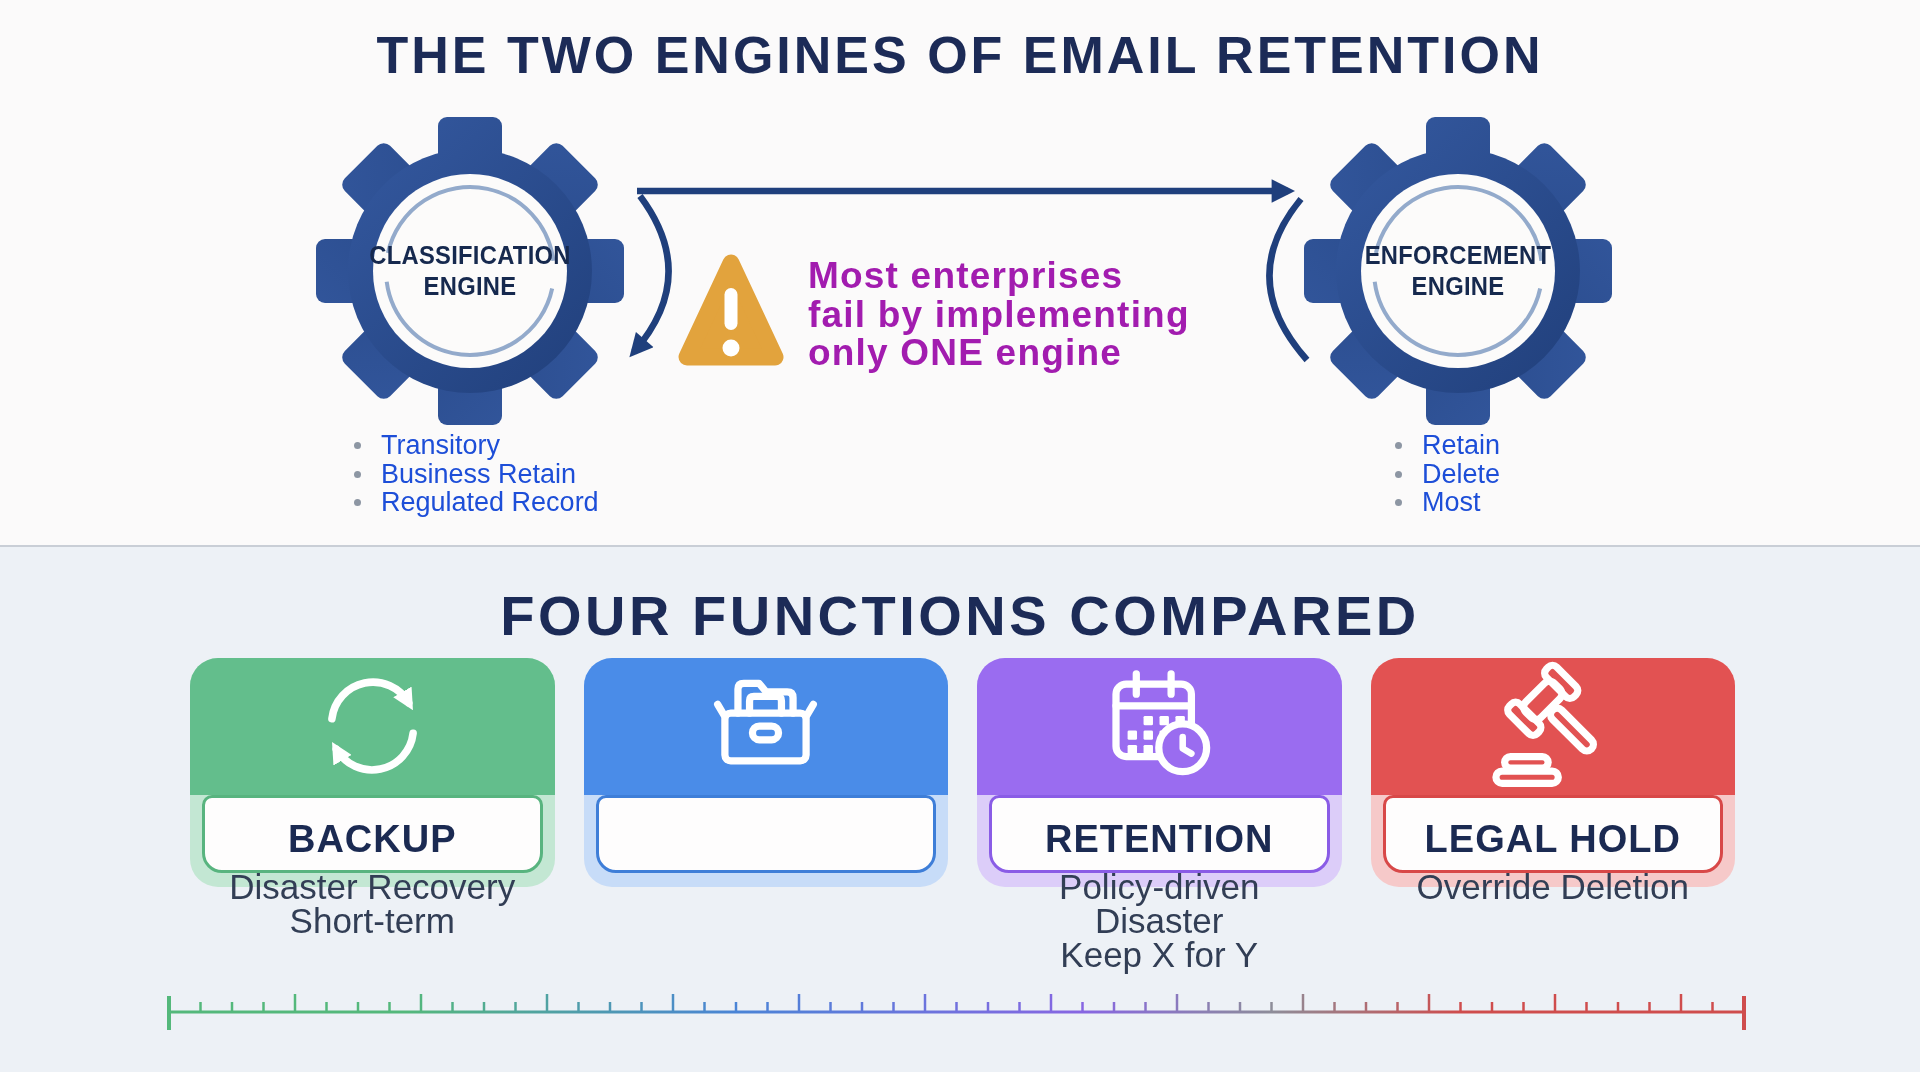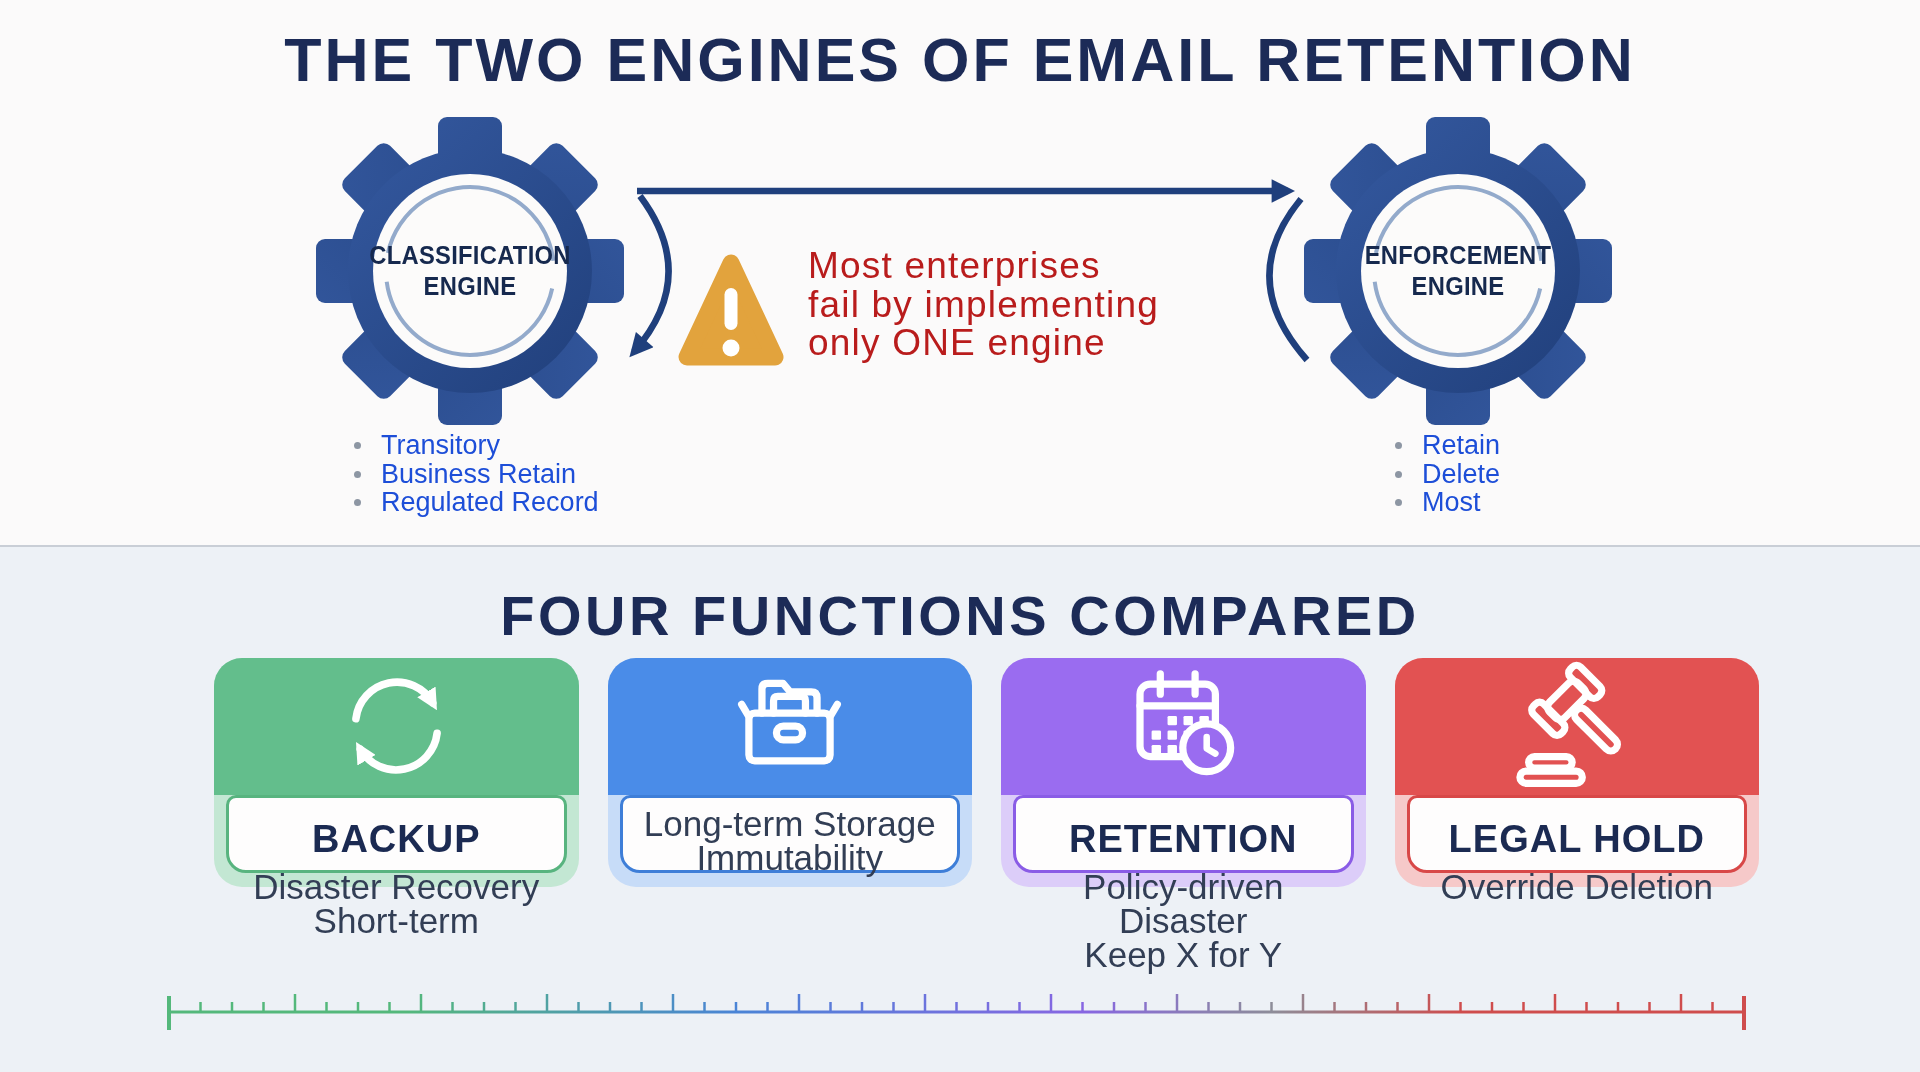--- a/index.html
+++ b/index.html
@@ -2,33 +2,33 @@
 <html><head>
 <meta charset="utf-8">
 <style>
 * { margin:0; padding:0; box-sizing:border-box; }
 html,body { width:1920px; height:1072px; }
 body { font-family:"Liberation Sans", sans-serif; background:#fbfafa; overflow:hidden; }
 .page { position:relative; width:1920px; height:1072px; }
 .top { position:absolute; top:0; left:0; width:1920px; height:545px; background:#fbfafa; }
 .divider { position:absolute; top:545px; left:0; width:1920px; height:2px; background:#c9ced6; }
 .bottom { position:absolute; top:547px; left:0; width:1920px; height:525px; background:#edf1f6; }
-.main-title { position:absolute; top:25px; left:0; width:1920px; text-align:center; font-size:61px; font-weight:bold; letter-spacing:3px; color:#1c2b57; }
+.main-title { position:absolute; top:25px; left:0; width:1920px; text-align:center; font-size:52px; font-weight:bold; letter-spacing:3px; color:#1c2b57; }
 .gear { position:absolute; width:308px; height:308px; }
 .gear-label { position:absolute; top:0; left:0; width:308px; height:308px; display:flex; flex-direction:column; align-items:center; justify-content:center; font-weight:bold; font-size:25px; line-height:31px; color:#16294e; letter-spacing:0.3px; transform:scaleX(0.95); text-align:center; }
 .arrows { position:absolute; top:0; left:0; pointer-events:none; }
 .warning-triangle { position:absolute; left:660px; top:240px; }
-.warning-text { position:absolute; left:808px; top:247px; font-size:37px; font-weight:normal; line-height:38.5px; letter-spacing:1.2px; color:#b91c1c; }
+.warning-text { position:absolute; left:808px; top:257px; font-size:37px; font-weight:bold; line-height:38.5px; letter-spacing:1.2px; color:#a21caf; }
 .bullets { position:absolute; list-style:none; font-size:27px; line-height:28.6px; color:#1d4ed8; }
 .bullets li { position:relative; padding-left:36px; }
 .bullets li::before { content:""; position:absolute; left:9px; top:11px; width:7px; height:7px; border-radius:50%; background:#8d96a3; }
 .bullets-left { left:345px; top:431px; }
 .bullets-right { left:1386px; top:431px; }
 .sub-title { position:absolute; top:28px; left:0; width:1920px; text-align:center; font-size:56px; font-weight:bold; letter-spacing:3.5px; color:#1c2b57;margin-top:8px; }
-.cards { position:absolute; left:190px; top:111px; width:1545px; height:229px; display:flex; gap:29px;margin-left:24px; }
+.cards { position:absolute; left:190px; top:111px; width:1545px; height:229px; display:flex; gap:29px; }
 .card { position:relative; flex:1; border-radius:28px; background:var(--t); }
 .card-header { position:absolute; top:0; left:0; right:0; height:137px; background:var(--c); border-radius:28px 28px 0 0; display:flex; align-items:flex-start; justify-content:center; }
 .card-icon { margin-top:-3px; }
 .card-body { position:absolute; left:12px; right:12px; top:137px; bottom:14px; background:#fefdfd; border:3px solid var(--b); border-radius:10px 10px 20px 20px; text-align:center; }
 .card-title { margin-top:20px; font-size:38px; font-weight:bold; color:#1b2a52; letter-spacing:1px; }
 .card-desc { margin-top:9px; font-size:35px; line-height:34px; color:#323e55; }
 .timeline { position:absolute; left:0; top:438px; }
 </style>
 </head>
 <body>
@@ -157,24 +157,20 @@
     <div class="card-header">
             <svg class="card-icon" width="145" height="145" viewBox="0 0 100 100" fill="none" stroke="#fff" stroke-width="5" stroke-linecap="round" stroke-linejoin="round">
     <path d="M 31 40 V 23.5 Q 31 19.5 35 19.5 H 45.5 L 50.5 25.5 H 65 Q 69 25.5 69 29.5 V 40"></path>
     <path d="M 39 40 V 31.5 Q 39 28.5 42 28.5 H 58 Q 61 28.5 61 31.5 V 40"></path>
     <rect x="22" y="40" width="56" height="33" rx="4"></rect>
     <path d="M 22 42.5 L 17 34 M 78 42.5 L 83 34"></path>
     <rect x="41" y="49" width="18" height="9.5" rx="4.75"></rect>
             </svg>
           </div>
     <div class="card-body">
-      <div class="card-desc">
-        <div>Long-term Storage</div>
-        <div>Immutability</div>
-      </div>
     </div>
   </div>
         <div class="card" style="--c:#9a6cf0;--t:#dccdf9;--b:#8a5ce6">
     <div class="card-header">
             <svg class="card-icon" width="145" height="145" viewBox="0 0 100 100" fill="none" stroke="#fff" stroke-width="5" stroke-linecap="round" stroke-linejoin="round">
     <rect x="20" y="20" width="52" height="50" rx="7"></rect>
     <path d="M 20 35 H 72"></path>
     <path d="M 34 13 V 27 M 58 13 V 27"></path>
     <g fill="#fff" stroke="none">
       <rect x="39" y="42" width="6.5" height="6.5" rx="1"></rect>

